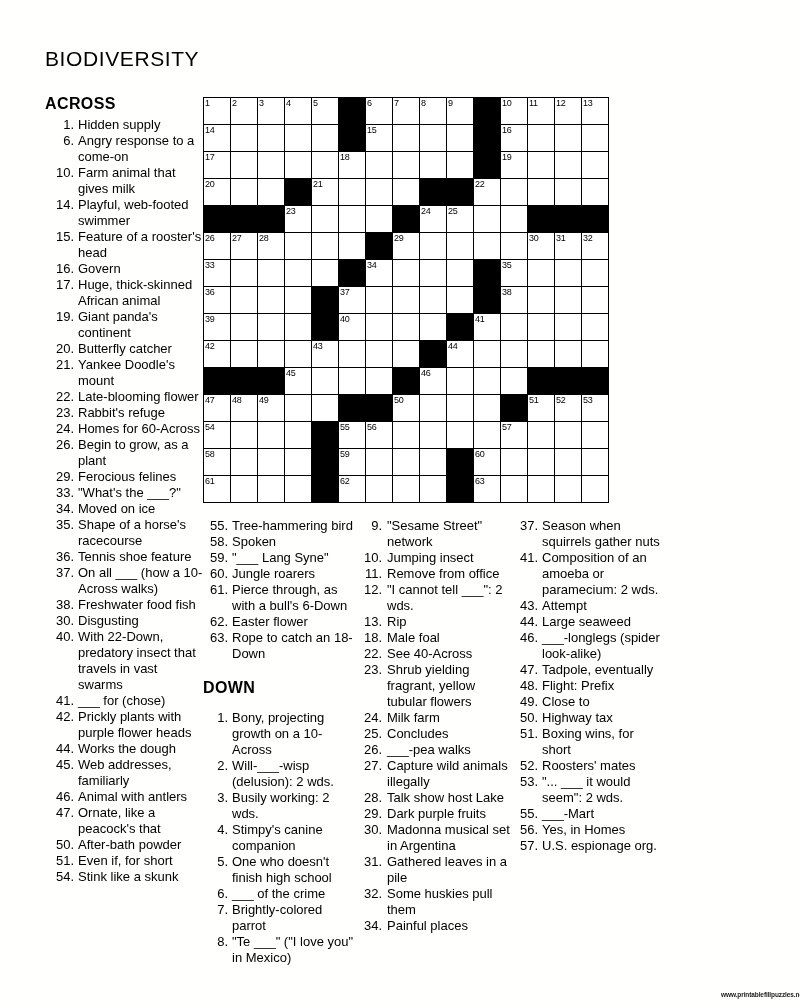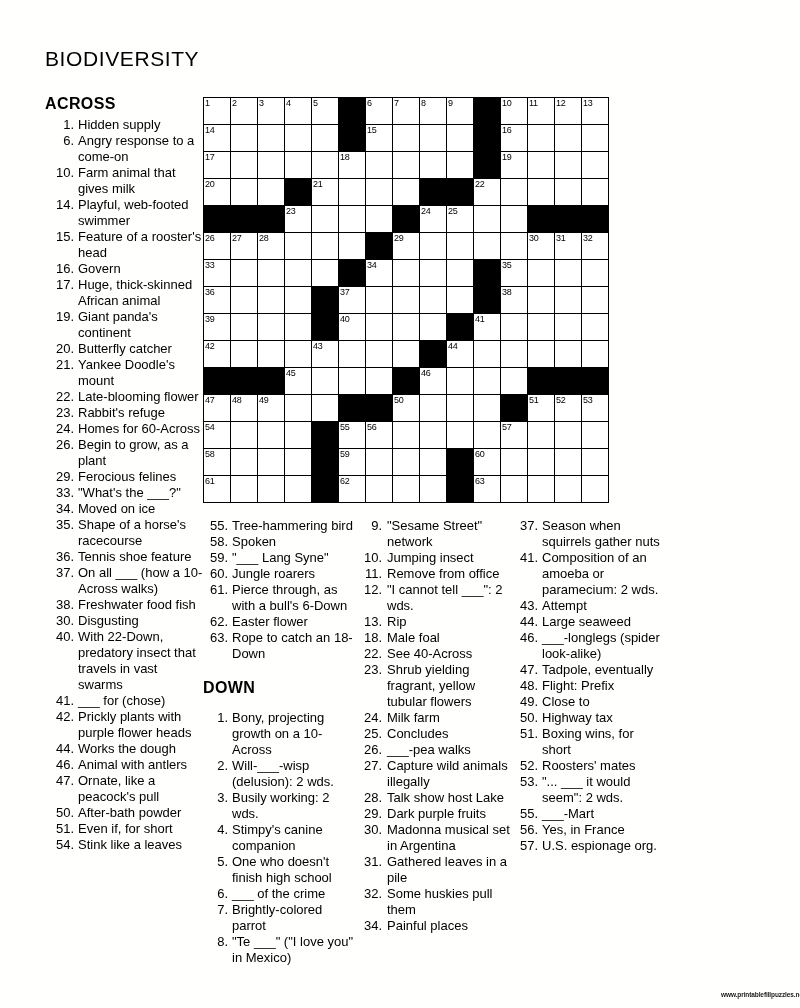--- a/index.html
+++ b/index.html
@@ -65,25 +65,26 @@
       <div class="clue"><span class="num">34.</span><span>Moved on ice</span></div>
       <div class="clue"><span class="num">35.</span><span>Shape of a horse's racecourse</span></div>
       <div class="clue"><span class="num">36.</span><span>Tennis shoe feature</span></div>
       <div class="clue"><span class="num">37.</span><span>On all ___ (how a 10-Across walks)</span></div>
       <div class="clue"><span class="num">38.</span><span>Freshwater food fish</span></div>
       <div class="clue"><span class="num">30.</span><span>Disgusting</span></div>
       <div class="clue"><span class="num">40.</span><span>With 22-Down, predatory insect that travels in vast swarms</span></div>
       <div class="clue"><span class="num">41.</span><span>___ for (chose)</span></div>
       <div class="clue"><span class="num">42.</span><span>Prickly plants with purple flower heads</span></div>
       <div class="clue"><span class="num">44.</span><span>Works the dough</span></div>
+      <div class="clue"><span class="num">45.</span><span>Web addresses, familiarly</span></div>
       <div class="clue"><span class="num">46.</span><span>Animal with antlers</span></div>
-      <div class="clue"><span class="num">47.</span><span>Ornate, like a peacock's pull</span></div>
+      <div class="clue"><span class="num">47.</span><span>Ornate, like a peacock's that</span></div>
       <div class="clue"><span class="num">50.</span><span>After-bath powder</span></div>
       <div class="clue"><span class="num">51.</span><span>Even if, for short</span></div>
-      <div class="clue"><span class="num">54.</span><span>Stink like a leaves</span></div>
+      <div class="clue"><span class="num">54.</span><span>Stink like a skunk</span></div>
     </div>
 
   <div id="grid">
       <div class="cell">
         <span class="cellnum">1</span>
       </div>
       <div class="cell">
         <span class="cellnum">2</span>
       </div>
       <div class="cell">
@@ -483,18 +484,18 @@
       <div class="clue"><span class="num">44.</span><span>Large seaweed</span></div>
       <div class="clue"><span class="num">46.</span><span>___-longlegs (spider look-alike)</span></div>
       <div class="clue"><span class="num">47.</span><span>Tadpole, eventually</span></div>
       <div class="clue"><span class="num">48.</span><span>Flight: Prefix</span></div>
       <div class="clue"><span class="num">49.</span><span>Close to</span></div>
       <div class="clue"><span class="num">50.</span><span>Highway tax</span></div>
       <div class="clue"><span class="num">51.</span><span>Boxing wins, for short</span></div>
       <div class="clue"><span class="num">52.</span><span>Roosters' mates</span></div>
       <div class="clue"><span class="num">53.</span><span>"... ___ it would seem": 2 wds.</span></div>
       <div class="clue"><span class="num">55.</span><span>___-Mart</span></div>
-      <div class="clue"><span class="num">56.</span><span>Yes, in France</span></div>
+      <div class="clue"><span class="num">56.</span><span>Yes, in Homes</span></div>
       <div class="clue"><span class="num">57.</span><span>U.S. espionage org.</span></div>
     </div>
 
   <div id="watermark">www.printablefillpuzzles.net</div>
 </div>
 
 </body></html>

